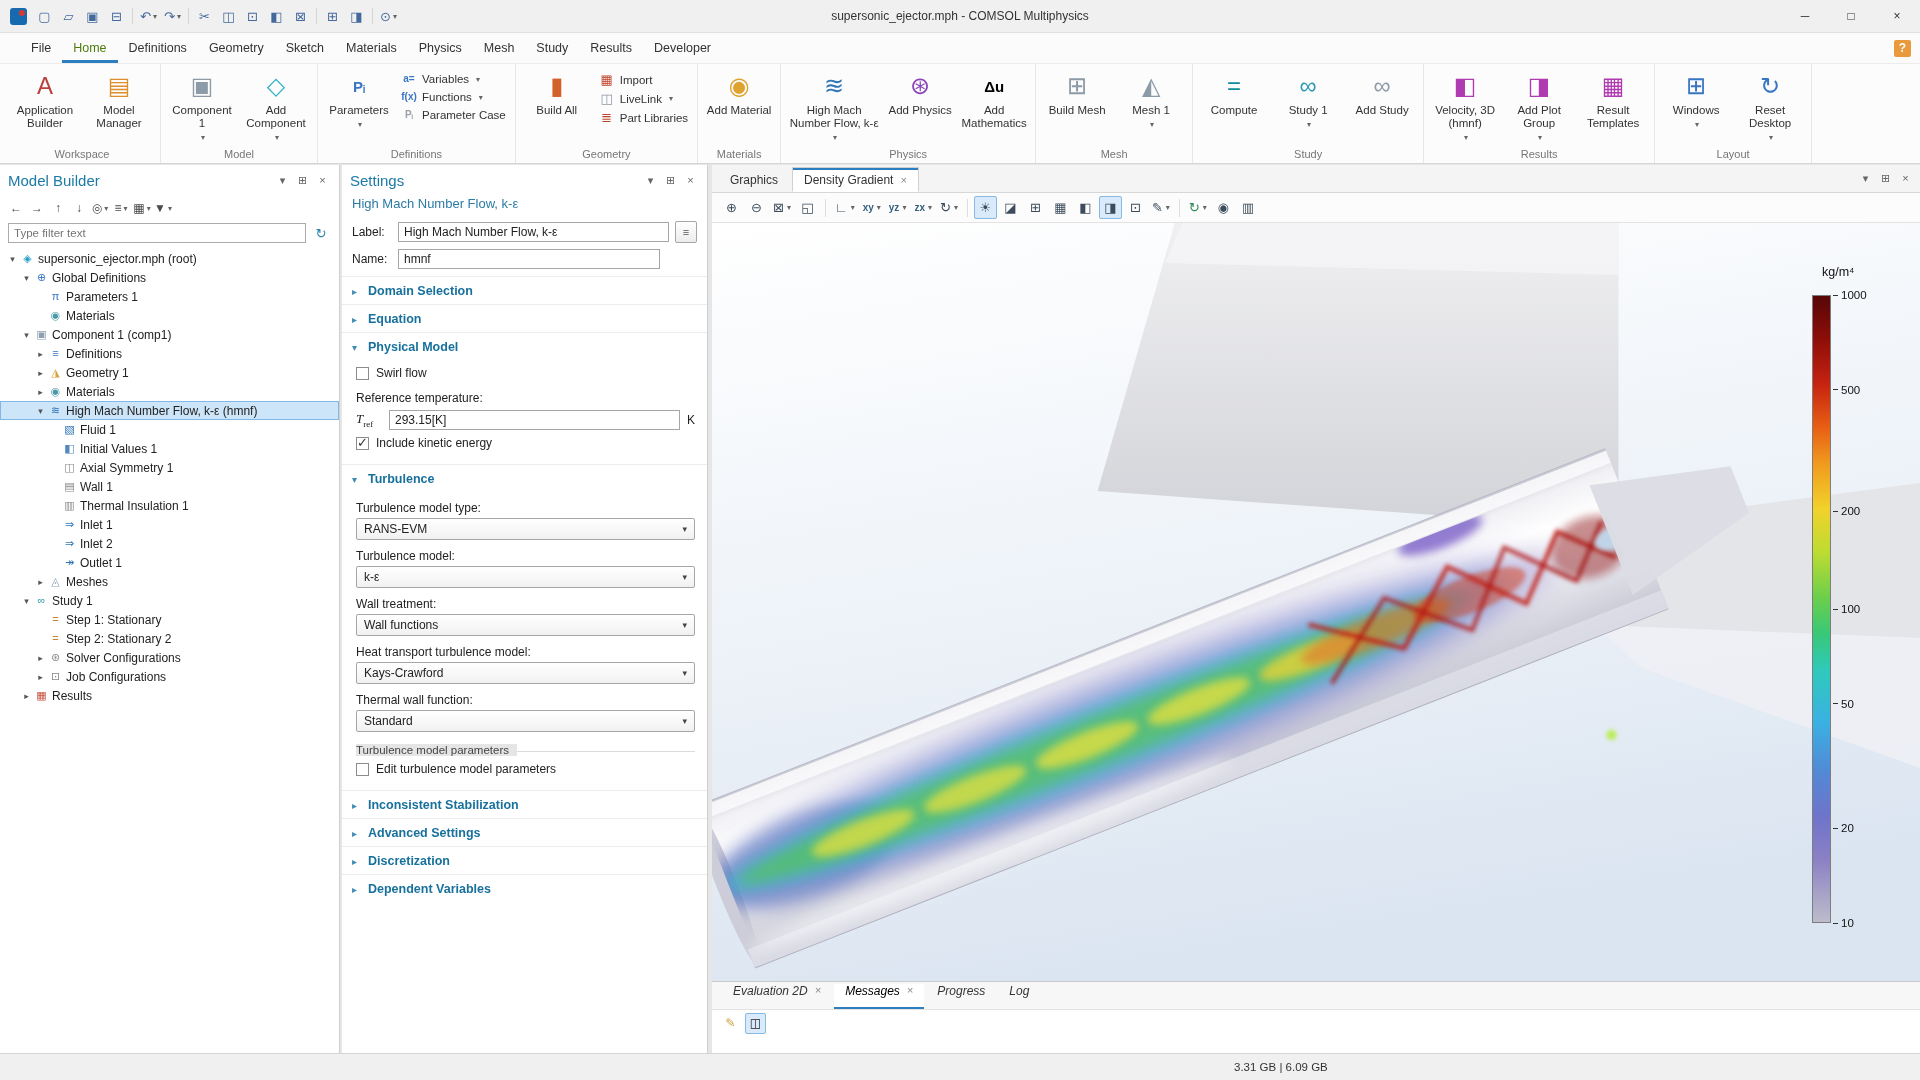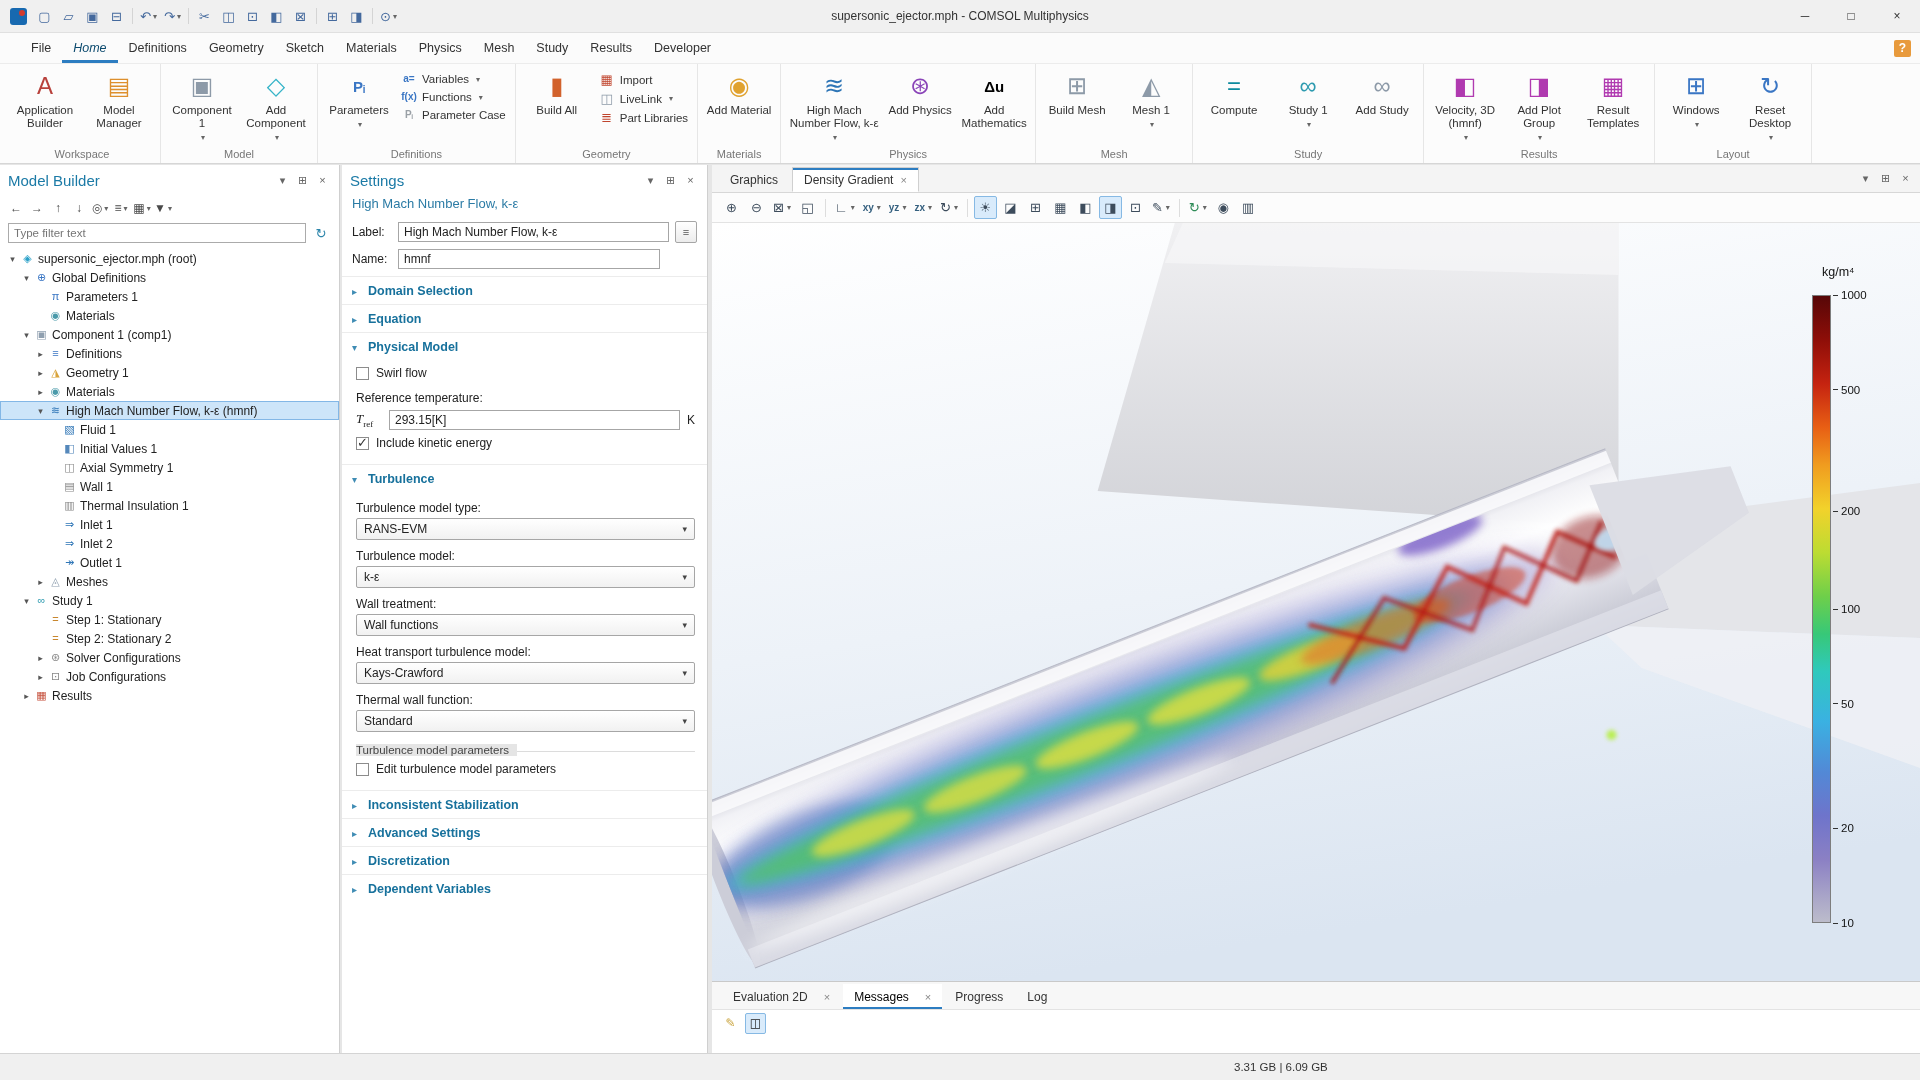--- a/index.html
+++ b/index.html
@@ -15,21 +15,21 @@
   .qat { display:flex; align-items:center; gap:1px; }
   .qat-btn { width:23px; height:23px; display:flex; align-items:center; justify-content:center; font-size:13px; color:#44699d; border-radius:2px; }
   .qat-sep { width:1px; height:16px; background:#d4d4d4; margin:0 3px; }
   .title-text { position:absolute; left:50%; transform:translateX(-50%); font-size:12px; color:#333; }
   .win-controls { margin-left:auto; display:flex; height:100%; }
   .win-btn { width:46px; height:100%; display:flex; align-items:center; justify-content:center; font-size:12px; color:#333; }
 
   
   .menubar { position:absolute; left:0; top:33px; right:0; height:31px; background:#fbfbfb; border-bottom:1px solid #ececec; display:flex; align-items:stretch; padding-left:20px; }
   .menu-item { display:flex; align-items:center; padding:3px 11px 0; border-bottom:3px solid transparent; font-size:12.5px; color:#333; }
-  .menu-item.active { border-bottom-color:#2d7dc1; color:#0c4a6e;font-style:italic; }
+  .menu-item.active { border-bottom-color:#2d7dc1; color:#4d7c0f; }
   .help-btn { margin-left:auto; align-self:center; width:17px; height:17px; margin-right:9px; background:#e89a3c; color:#fff; font-weight:bold; font-size:12px; display:flex; align-items:center; justify-content:center; border-radius:2px; }
 
   
   .ribbon { position:absolute; left:0; top:64px; right:0; height:100px; background:#fcfcfc; border-bottom:1px solid #d6d6d6; display:flex; padding-left:4px; }
   .rgroup { display:flex; flex-direction:column; border-right:1px solid #e6e6e6; padding:3px 5px 0; }
   .rg-items { flex:1; display:flex; align-items:flex-start; gap:2px; }
   .rg-label { text-align:center; font-size:11px; color:#767676; padding:1px 2px 3px; }
   .rbtn-large { width:72px; max-width:96px; min-height:72px; display:flex; flex-direction:column; align-items:center; padding:4px 2px 2px; gap:3px; font-size:11.5px; color:#333; text-align:center; border-radius:2px; }
   .rbtn-large.wide { width:96px; }
   .rbtn-large .glyph { height:30px; font-size:24px; }
@@ -107,21 +107,21 @@
   .legend { position:absolute; right:36px; top:42px; width:72px; }
   .legend-unit { font-size:12.5px; color:#111; margin:0 0 16px 10px; }
   .legend-body { position:relative; height:628px; }
   .legend-bar { position:absolute; left:0; top:0; width:19px; height:628px; border:1px solid #7d7d7d;
     background:linear-gradient(180deg,#570707 0%,#8e0e08 7%,#c52310 14%,#e85f14 21%,#f09c1f 27%,#f2d22b 34%,#bcdc32 41%,#6ecf4a 48%,#37c878 54%,#2fc9bd 60%,#3ab1e2 68%,#5289d6 76%,#6e74cb 83%,#8b80c4 90%,#a9a5c8 96%,#bcbccb 100%); }
   .legend-tick { position:absolute; left:21px; transform:translateY(-50%); display:flex; align-items:center; gap:3px; font-size:11.5px; color:#111; }
   .legend-tick .tl { width:5px; height:1px; background:#333; }
 
   .bottom-panel { height:72px; border-top:1px solid #c9c9c9; background:#fff; display:flex; flex-direction:column; }
   .btab-bar { height:28px; background:#f7f7f7; border-bottom:1px solid #e3e3e3; display:flex; align-items:flex-end; padding:0 10px; gap:2px; }
-  .btab { height:25px; display:flex; align-items:center; gap:16px; padding:0 11px; font-size:12px; color:#333; }
+  .btab { height:25px; display:flex; align-items:flex-start; gap:7px; padding:0 11px; font-size:12px; color:#333;font-style:italic; }
   .btab.active { background:#fff; box-shadow:inset 0 -2px 0 #2d7dc1; color:#000; }
   .btoolbar { height:26px; display:flex; align-items:center; gap:4px; padding:0 8px; }
   .bt-btn { width:21px; height:21px; display:flex; align-items:center; justify-content:center; font-size:12px; border:1px solid transparent; border-radius:2px; }
   .bt-btn.active { background:#d9ebfb; border-color:#86b9e4; }
 
   
   .statusbar { position:absolute; left:0; right:0; bottom:0; height:27px; background:#f0f0f0; border-top:1px solid #d4d4d4; }
   .mem { position:absolute; left:1234px; top:50%; transform:translateY(-50%); font-size:11.5px; color:#333; }
 </style>
 </head>

